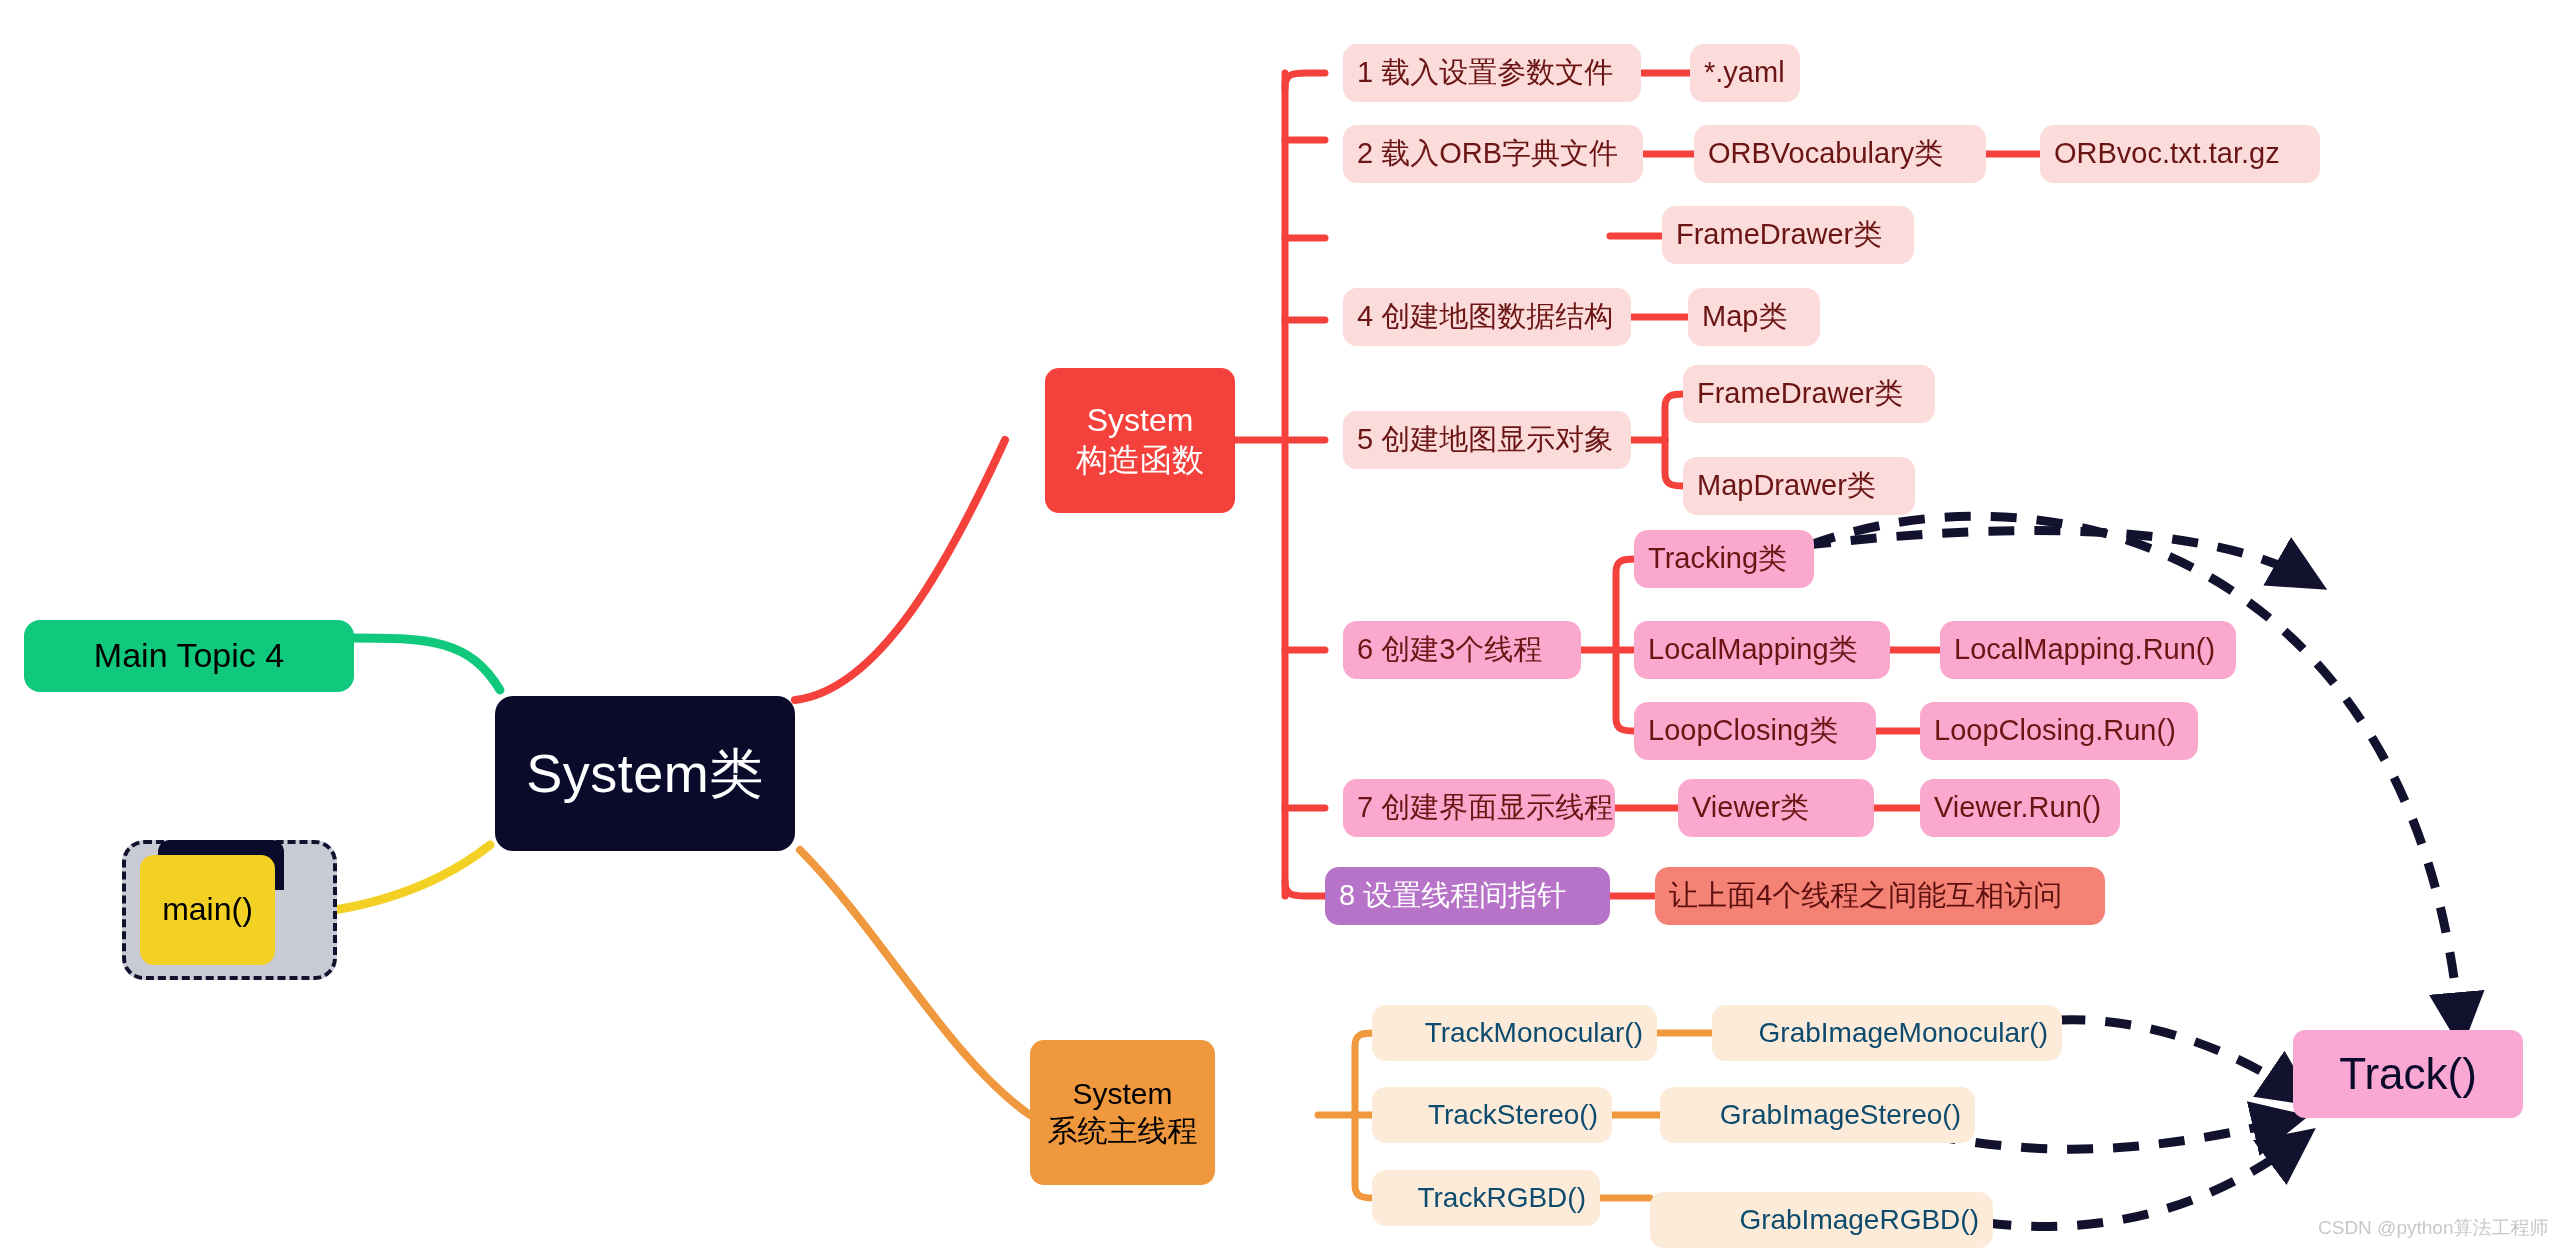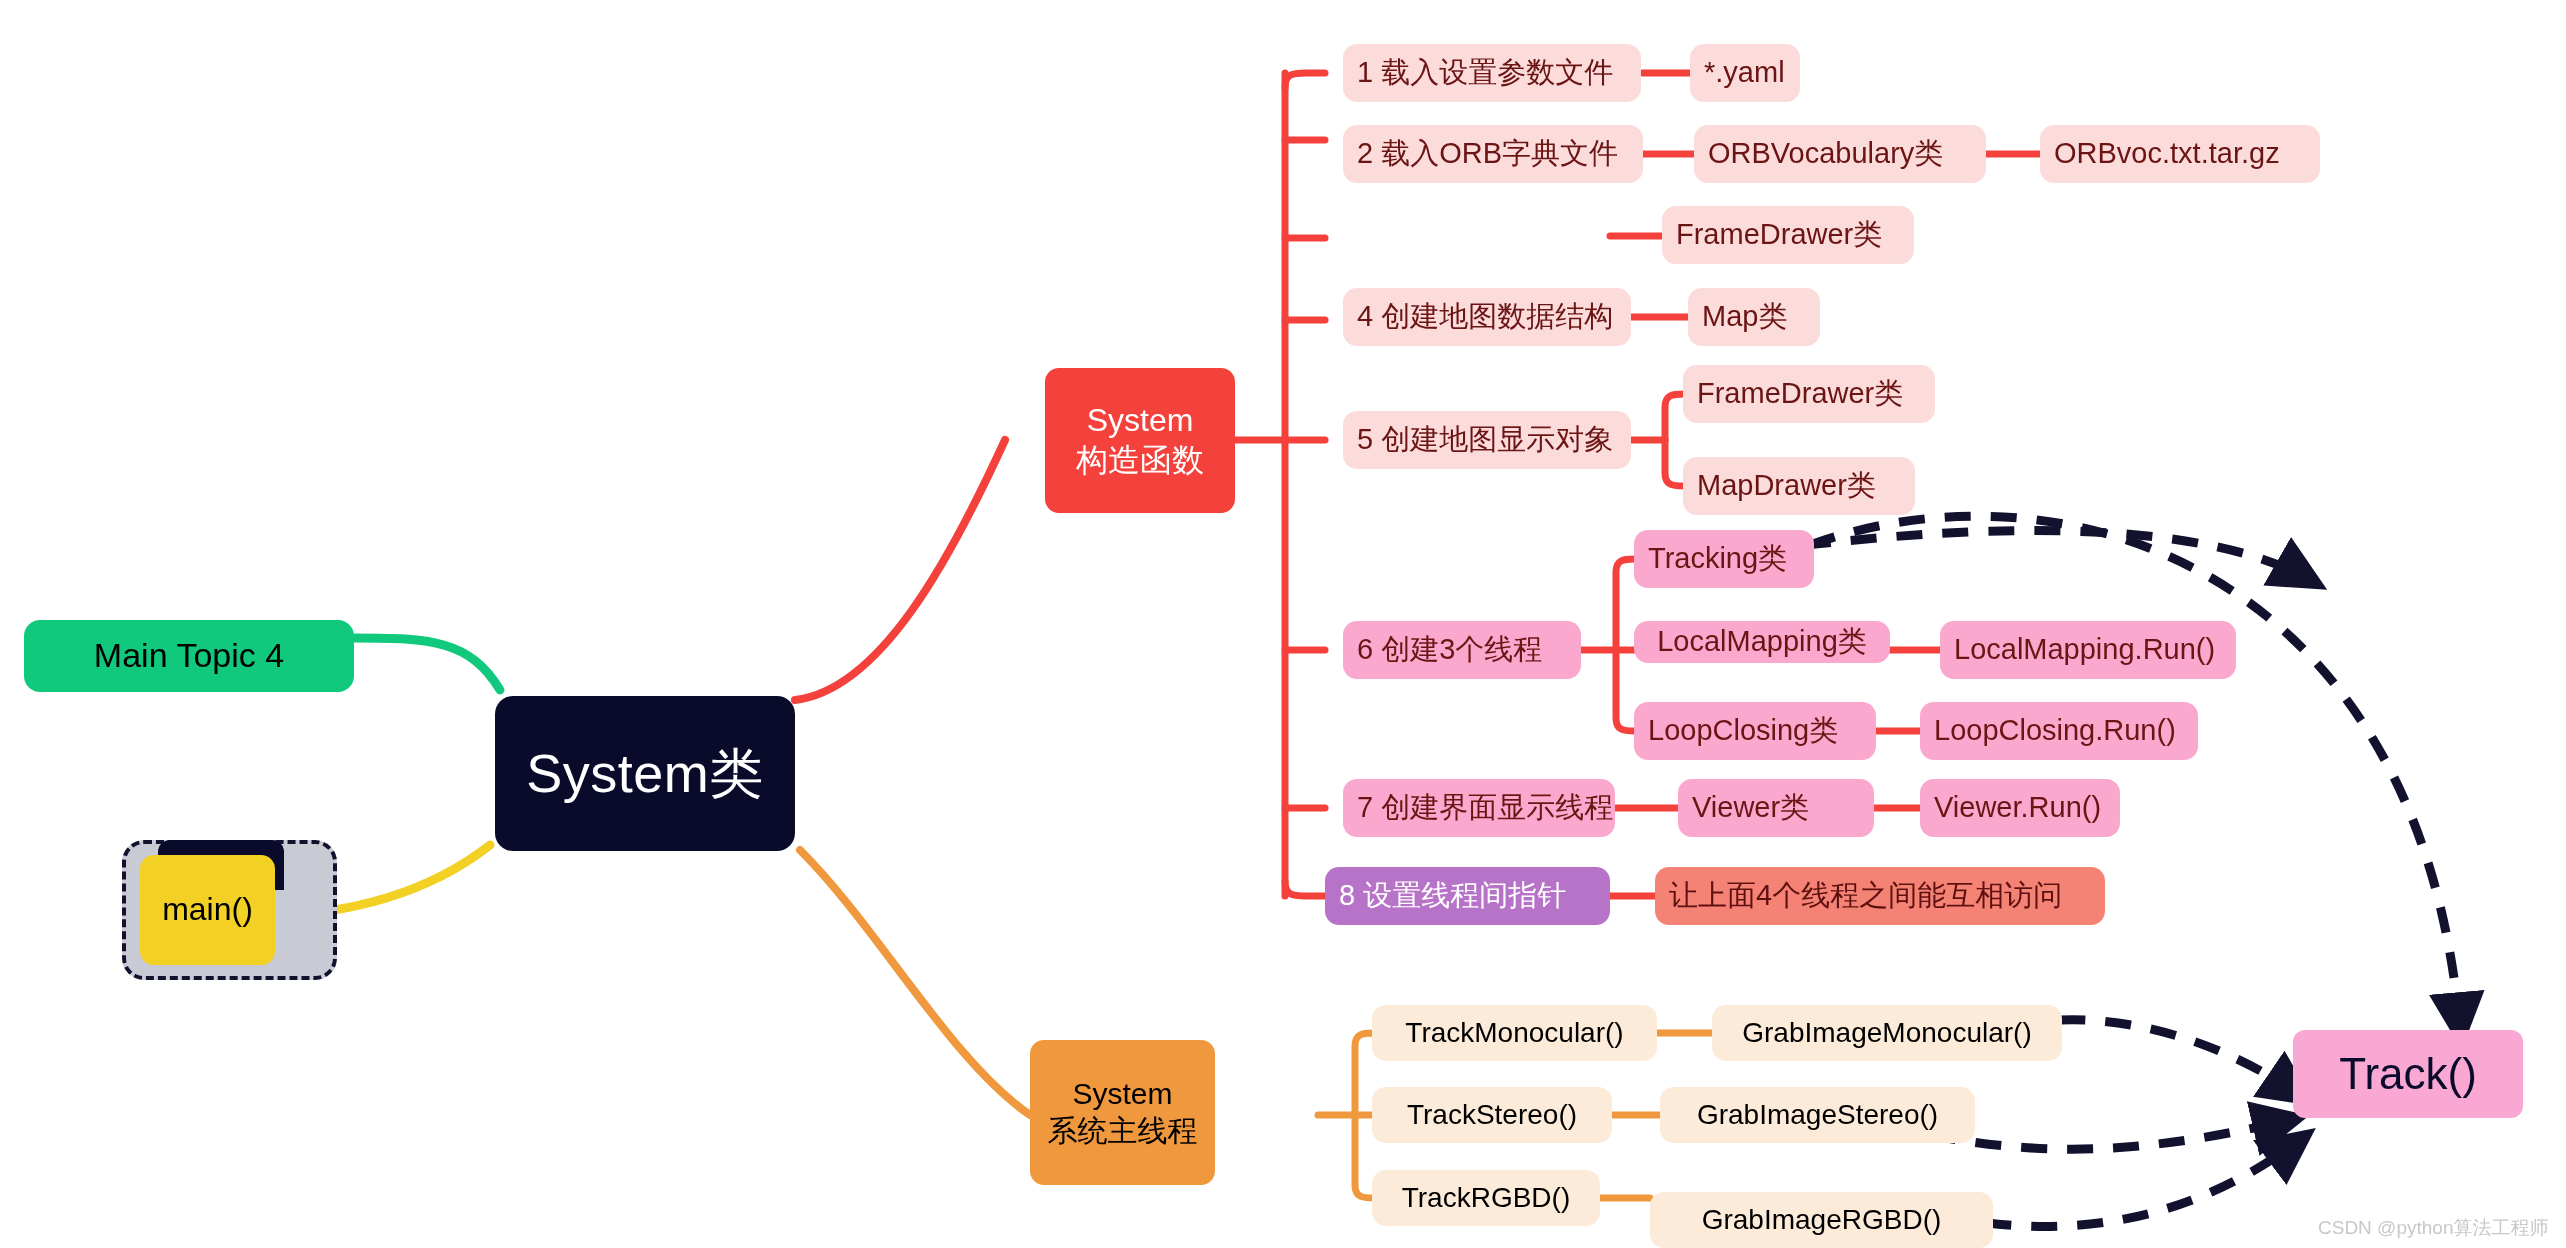--- a/index.html
+++ b/index.html
@@ -116,23 +116,23 @@
   .n-salmon {
     background: #F58375;
     color: #5E1010;
     font-size: 29px;
     justify-content: flex-start;
     padding-left: 14px;
     padding-right: 14px;
   }
   .n-cream {
     background: #FCEBD9;
-    color: #000000;
+    color: #0c4a6e;
     font-size: 28px;
-    justify-content: center;
+    justify-content: flex-end;
     padding-left: 14px;
     padding-right: 14px;
   }
   .n-track {
     background: #f9a8d4;
     color: #0A0A2B;
     font-size: 44px;
     border-radius: 12px;
   }
   .watermark {
@@ -283,21 +283,21 @@
   <div class="node n-pinklight" style="left:1683px; top:457px; width:232px; height:58px;">
     <span>MapDrawer类</span>
   </div>
 
   <div class="node n-pinkmid" style="left:1343px; top:621px; width:238px; height:58px;">
     <span>6 创建3个线程</span>
   </div>
   <div class="node n-pinkmid" style="left:1634px; top:530px; width:180px; height:58px;">
     <span>Tracking类</span>
   </div>
-  <div class="node n-pinkmid" style="left:1634px; top:621px; width:256px; height:42px;justify-content:center;">
+  <div class="node n-pinkmid" style="left:1634px; top:621px; width:256px; height:58px;">
     <span>LocalMapping类</span>
   </div>
   <div class="node n-pinkmid" style="left:1940px; top:621px; width:296px; height:58px;">
     <span>LocalMapping.Run()</span>
   </div>
   <div class="node n-pinkmid" style="left:1634px; top:702px; width:242px; height:58px;">
     <span>LoopClosing类</span>
   </div>
   <div class="node n-pinkmid" style="left:1920px; top:702px; width:278px; height:58px;">
     <span>LoopClosing.Run()</span>

